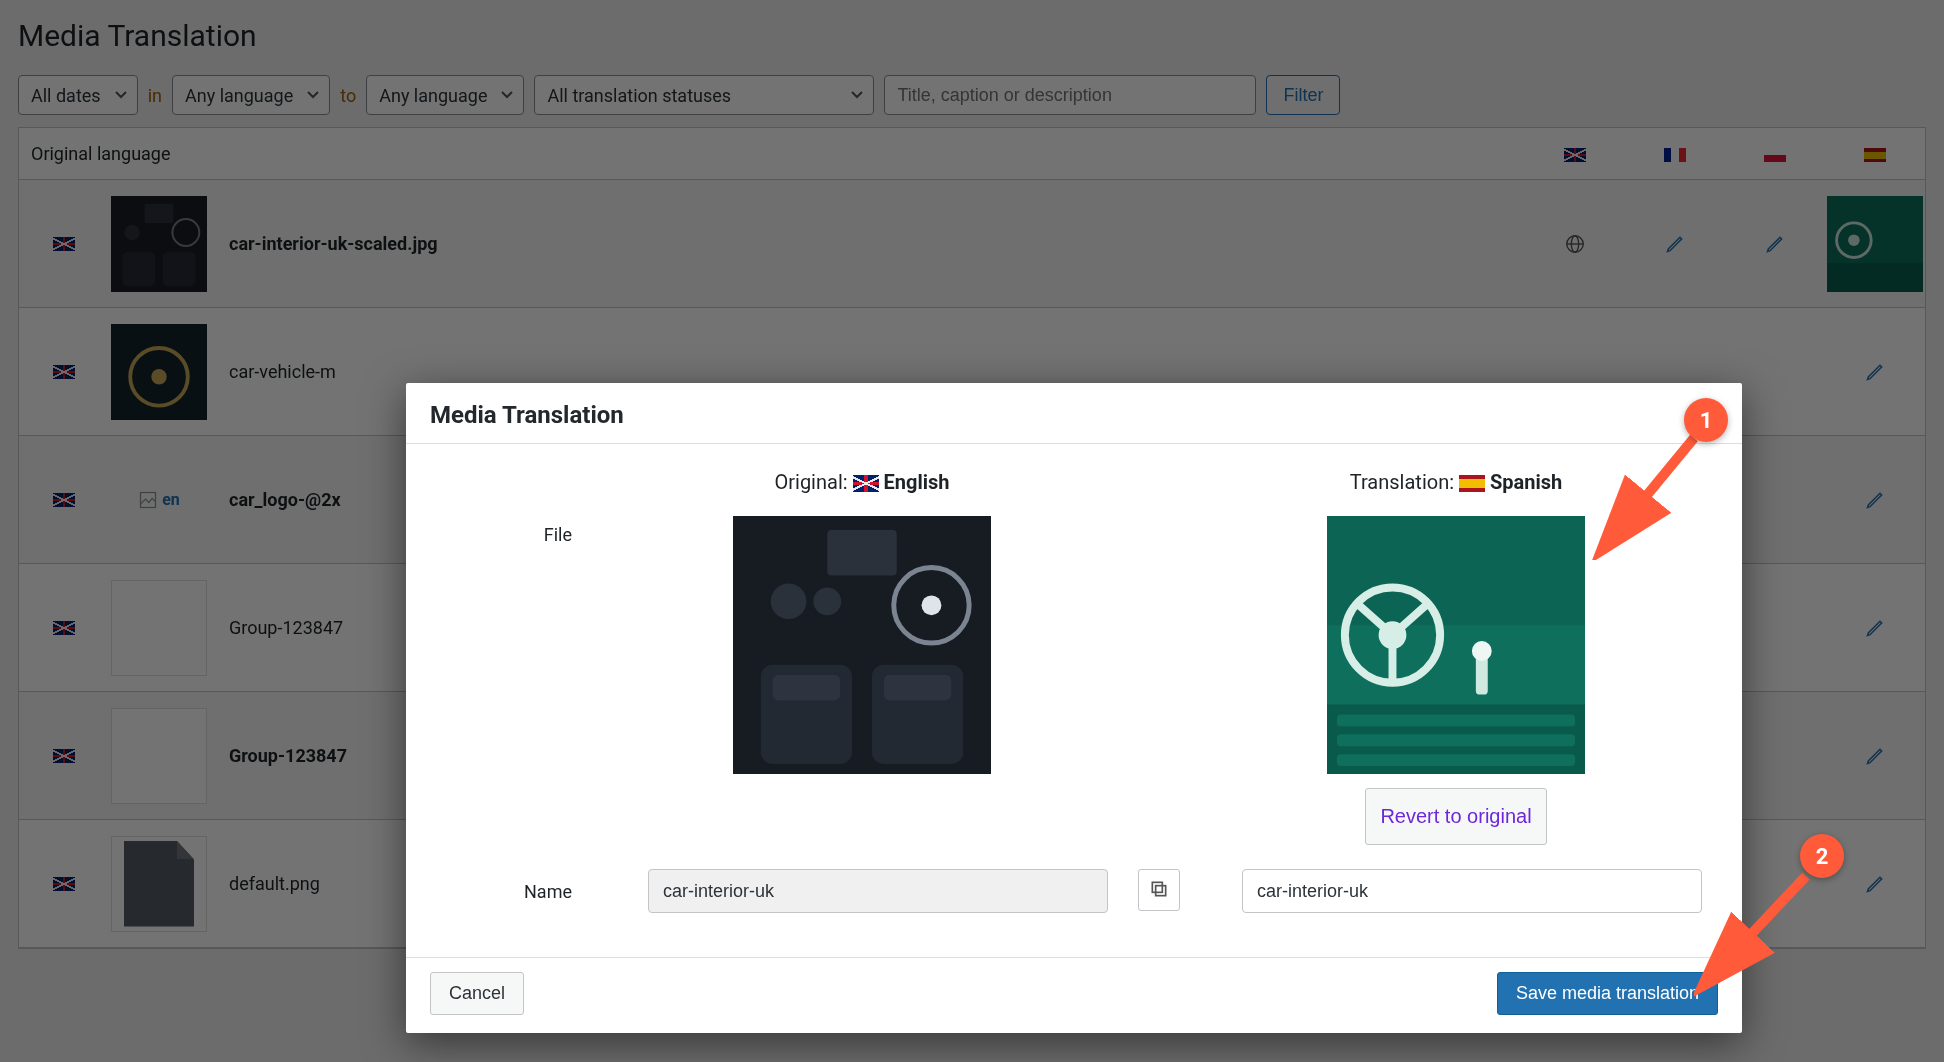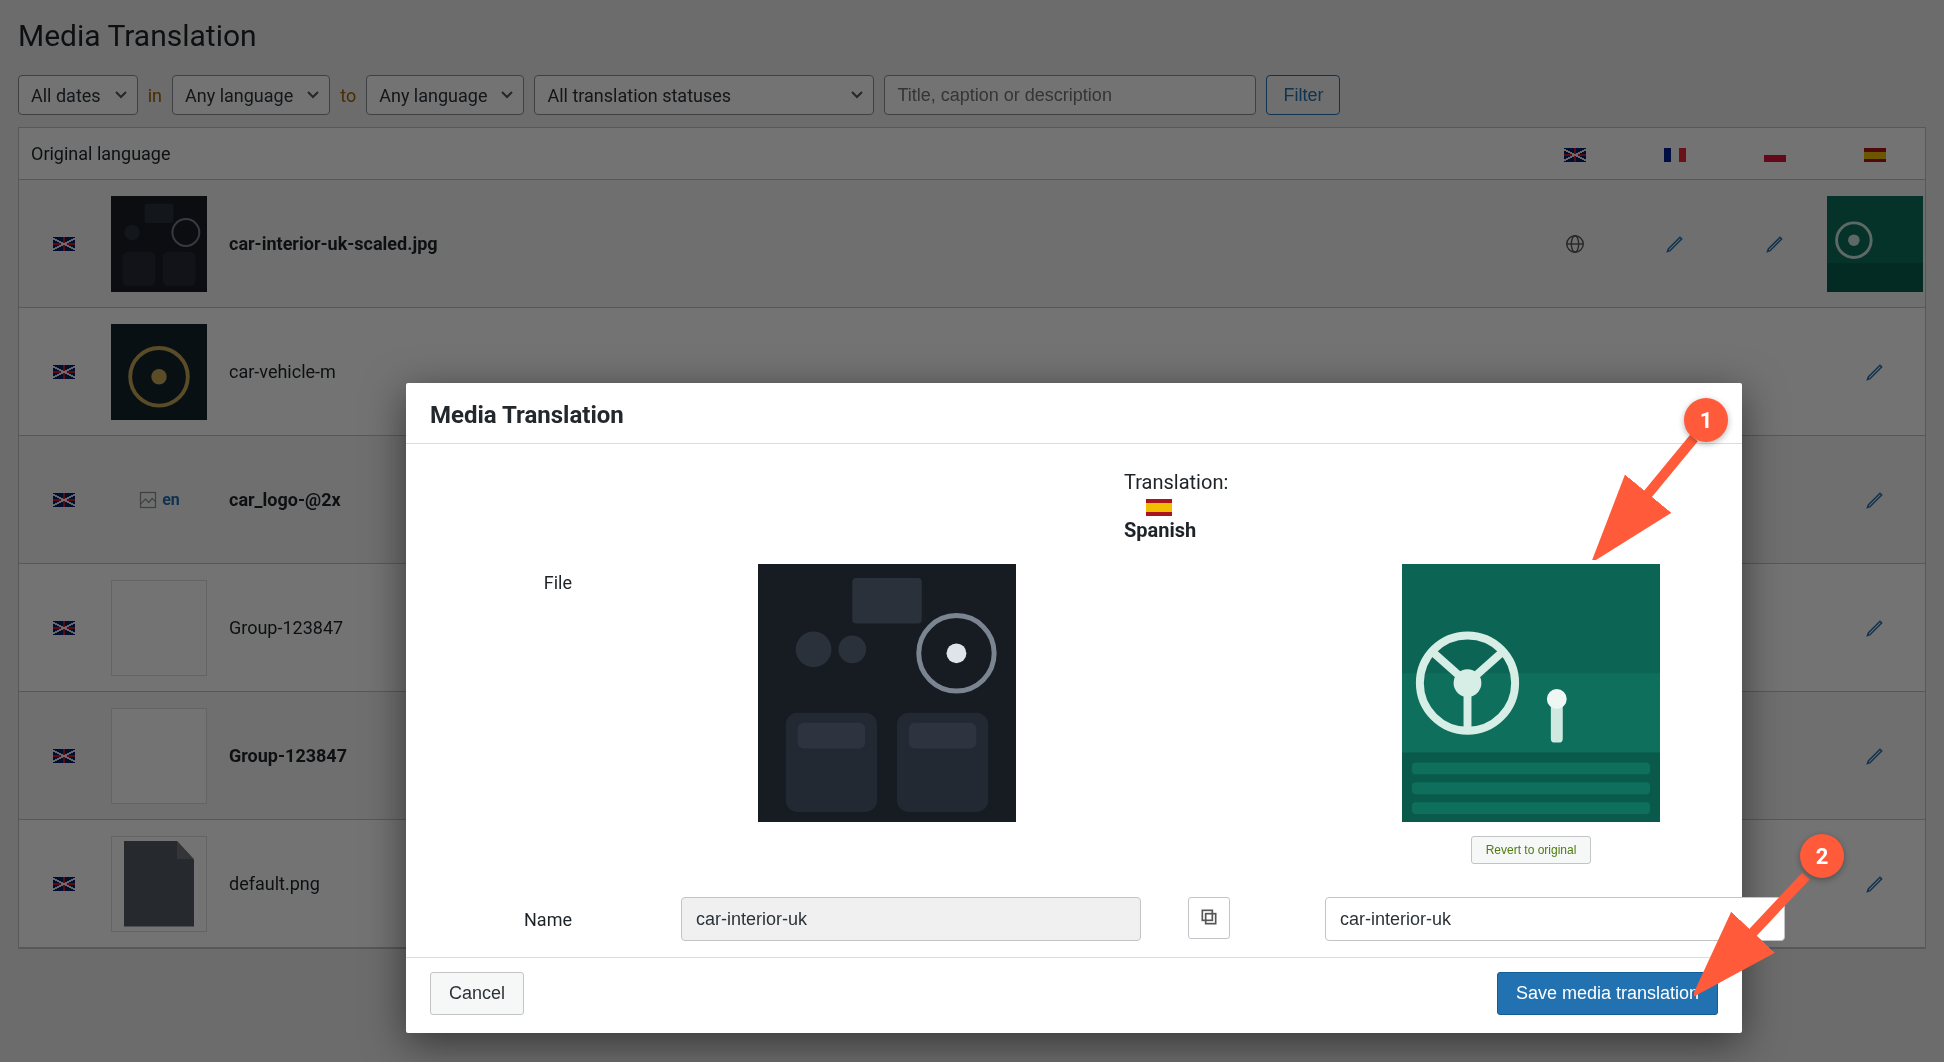--- a/index.html
+++ b/index.html
@@ -174,21 +174,20 @@
     flex: 1;
     padding: 26px 24px 10px 24px;
     position: relative;
   }
   .cols {
     display: grid;
     grid-template-columns: 170px 1fr 70px 1fr;
     align-items: start;
     column-gap: 0;
     row-gap: 24px;
-    gap: 33px;
   }
   .lang-row {
     grid-column: 1 / -1;
     display: grid;
     grid-template-columns: 170px 1fr 70px 1fr;
     align-items: center;
   }
   .lang-label {
     text-align: center;
     font-size: 20px;
@@ -211,24 +210,24 @@
   .img-orig, .img-trans {
     width: 258px; height: 258px;
     background: #1a1e24;
     position: relative;
     overflow: hidden;
   }
   .img-trans { background: #0b735f; }
   .revert-btn {
     border: 1px solid #c3c4c7;
     background: #f6f7f7;
-    color: #4d7c0f;
+    color: #6d28d9;
     border-radius: 3px;
-    padding: 6px 14px;
-    font-size: 12px;
+    padding: 16px 14px;
+    font-size: 20px;
     cursor: pointer;
   }
   .name-input {
     width: 460px;
     height: 44px;
     border: 1px solid #c3c4c7;
     border-radius: 4px;
     padding: 0 14px;
     font-size: 18px;
     background: #f0f0f1;
@@ -544,20 +543,25 @@
 <div class="overlay"></div>
 
 <div class="dialog">
   <div class="dialog-header">
     <div class="dialog-title">Media Translation</div>
   </div>
   <div class="dialog-body">
 
     <div class="lang-row">
       <div></div>
+      <div class="lang-label">
+        <span class="lbl-prefix">Original: </span>
+        <span class="flag-uk flag-md"></span>
+        <span class="lbl-name">English</span>
+      </div>
       <div></div>
       <div class="lang-label">
         <span class="lbl-prefix">Translation: </span>
         <span class="flag-es flag-md"></span>
         <span class="lbl-name">Spanish</span>
       </div>
     </div>
 
     <div class="cols" style="margin-top:22px">
       <div class="row-label" style="align-self:start;padding-top:8px">File</div>

